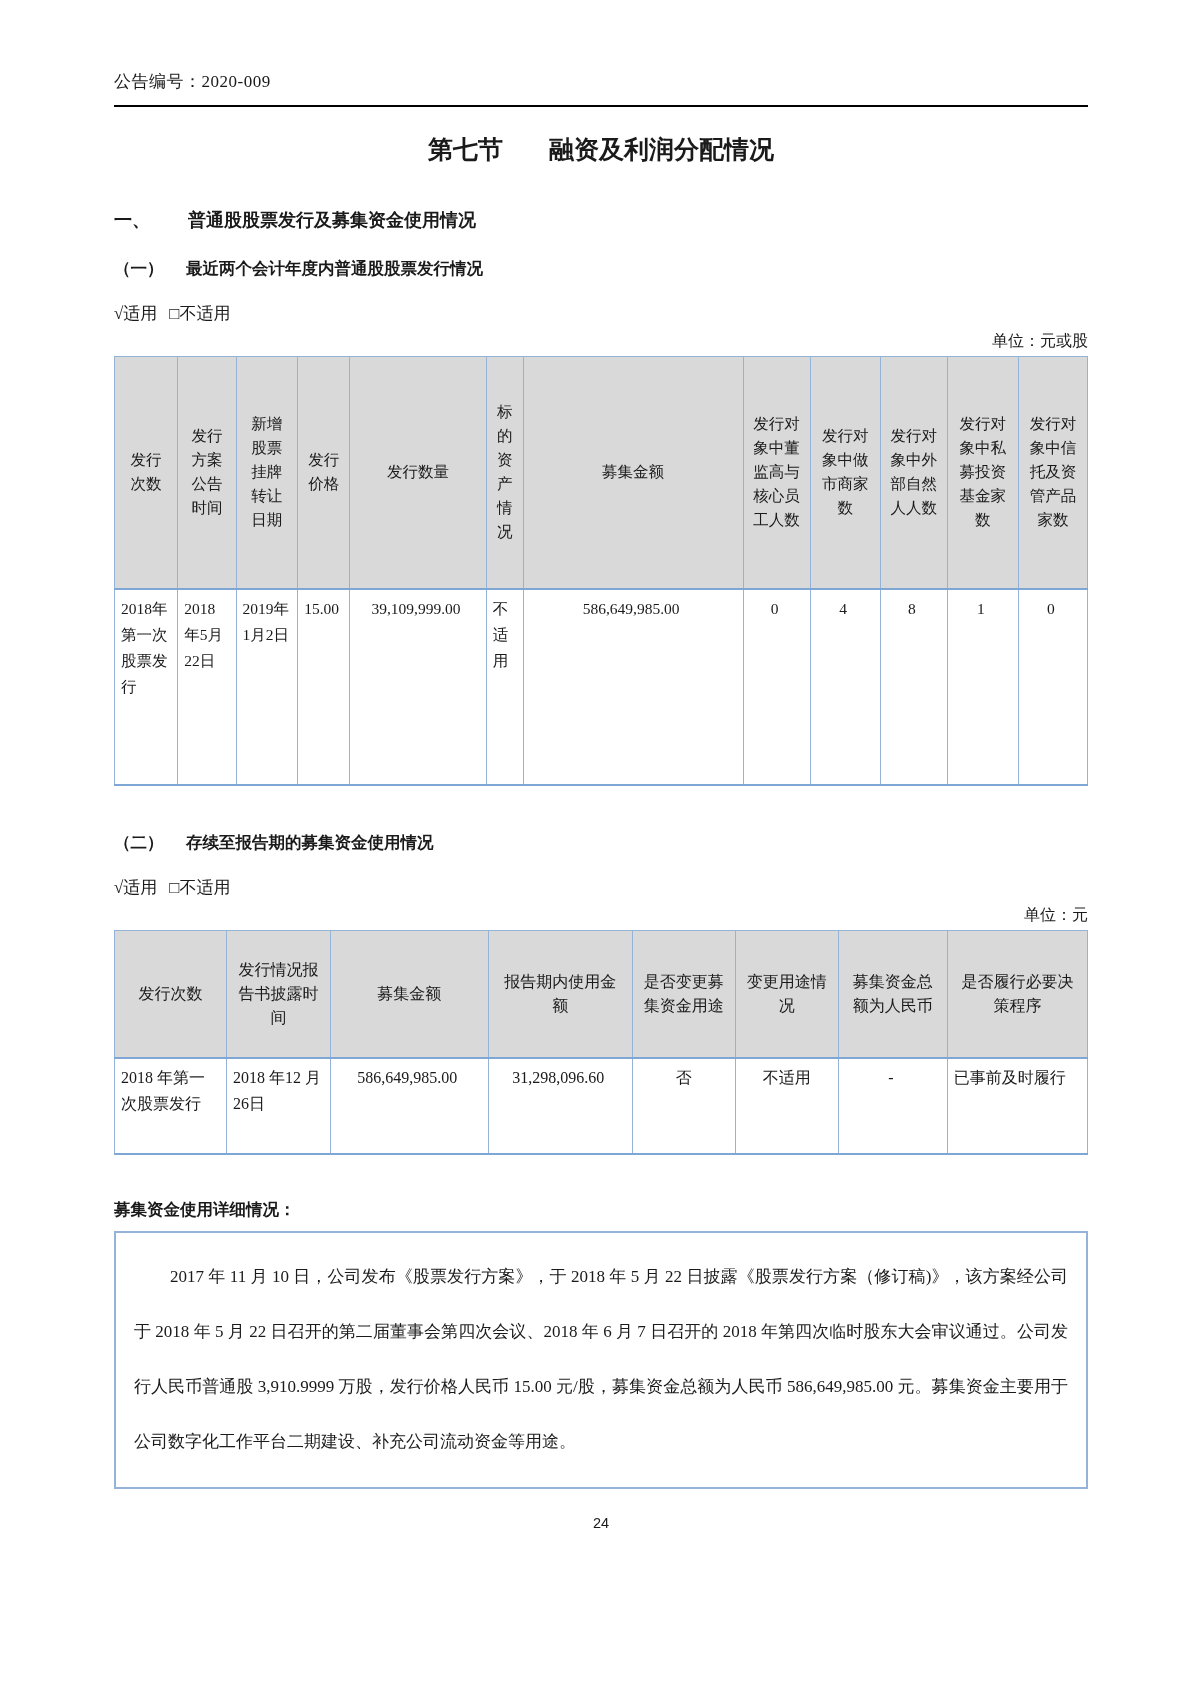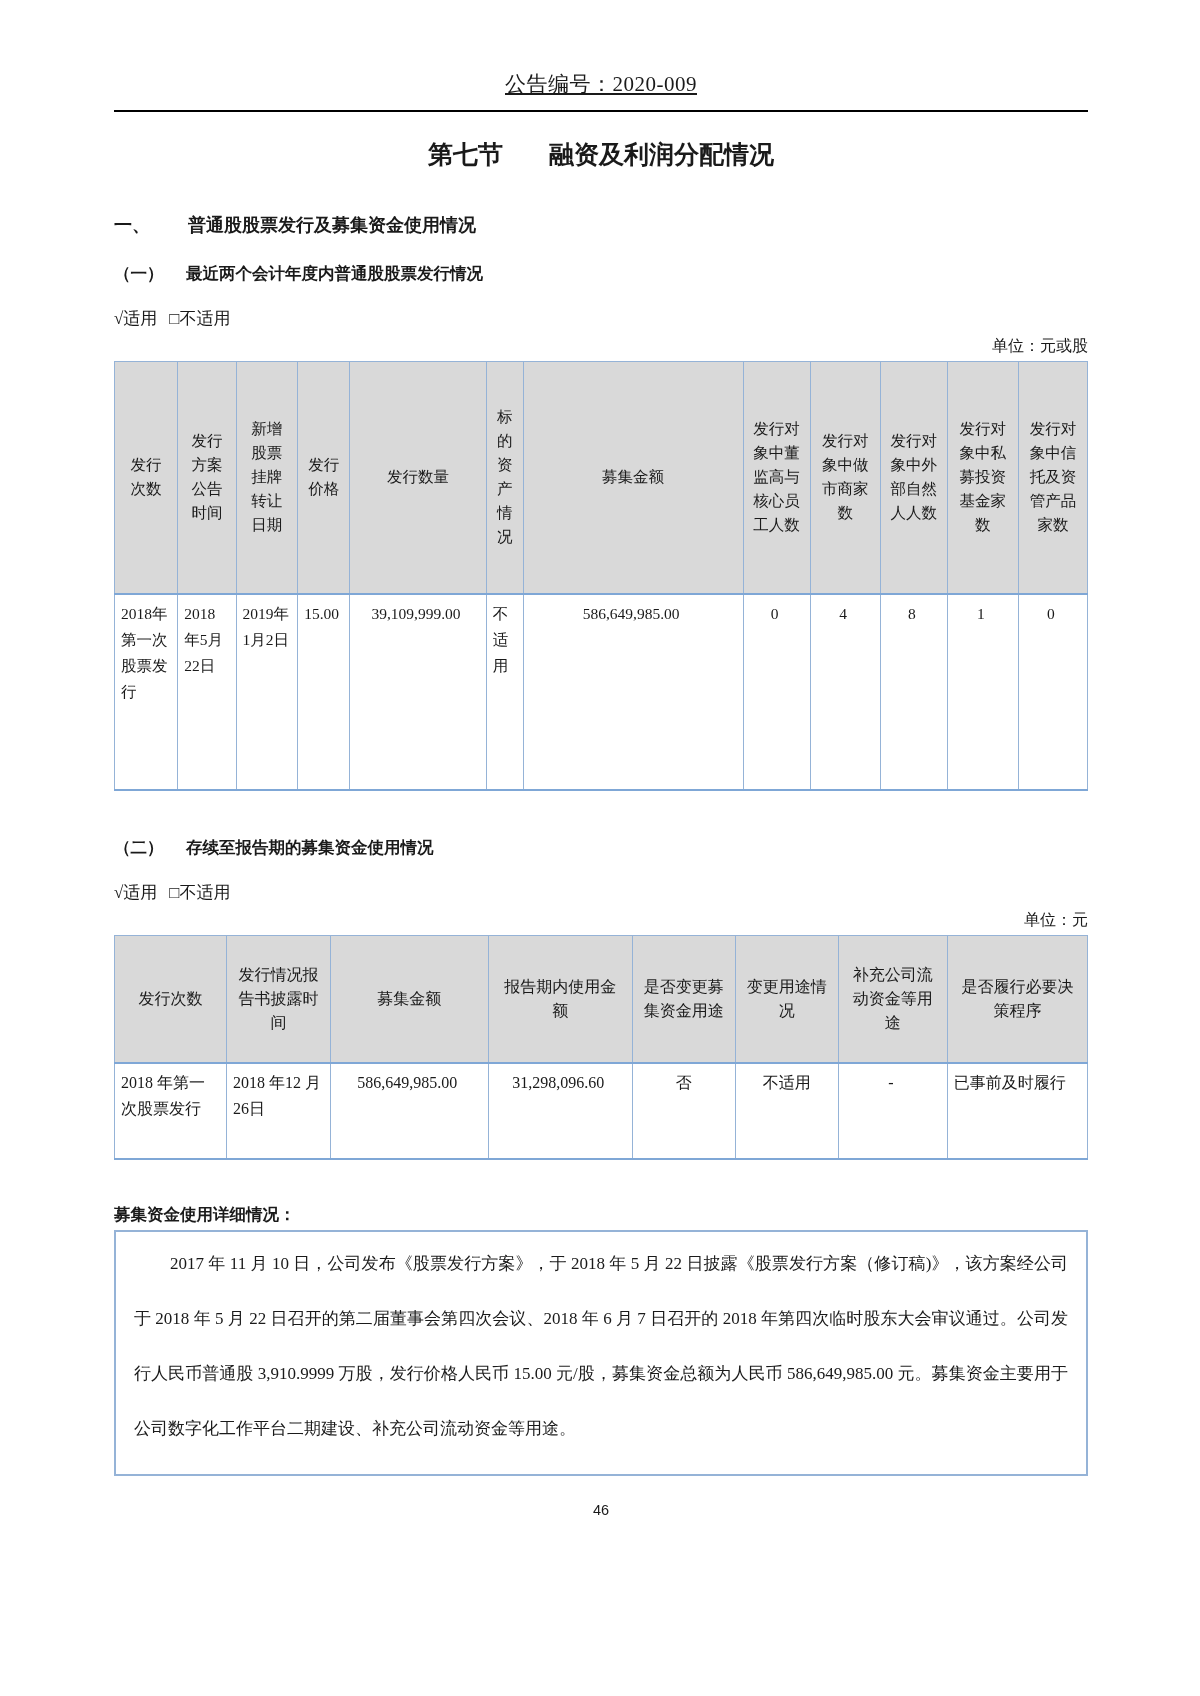--- a/index.html
+++ b/index.html
@@ -6,21 +6,21 @@
   html,body { background:#ffffff; }
   body {
     width:1200px; height:1696px;
     font-family:"Liberation Serif","DejaVu Serif",serif;
     color:#1a1a1a;
     position:relative;
   }
   .page { padding:70px 112px 0 114px; }
 
   
-  .doc-number { text-align:center; font-size:21px; letter-spacing:.5px;text-decoration:underline; }
+  .doc-number { text-align:left; font-size:17px; letter-spacing:.5px; }
   .header-rule { border-bottom:2.5px solid #000; margin-top:12px; }
 
   
   .doc-title { text-align:center; font-weight:700; font-size:25px; margin-top:26px; }
   .doc-title .gap { display:inline-block; width:46px; }
   .h1 { font-weight:700; font-size:18px; margin-top:42px; }
   .h1 .num { display:inline-block; width:74px; }
   .h2 { font-weight:700; font-size:16.5px; margin-top:26px; }
   .h2 .num { display:inline-block; width:72px; }
 
@@ -47,22 +47,22 @@
   td.txt { text-align:left; }
   .t1 thead th { height:232px; }
   .t1 tbody td { height:196px; }
   .t2 thead th { height:128px; font-size:16px; }
   .t2 tbody td { height:96px; font-size:16px; }
   table { border-bottom:2px solid #7fa7d6; border-top:1.5px solid #95b3d7; }
 
   
   .details-label { font-weight:700; font-size:16.5px; margin-top:44px; }
   .details-box {
-    border:2px solid #95b3d7; margin-top:4px;
-    padding:4px 18px 18px 18px;
+    border:2px solid #95b3d7; margin-top:10px;
+    padding:16px 18px 18px 18px;
   }
   .details-box p {
     font-size:17px; line-height:55px; text-align:justify;
     text-indent:36px; word-break:break-all;
   }
 
   .page-number { text-align:center; font-size:14.5px; margin-top:26px; font-family:"Liberation Sans","DejaVu Sans",sans-serif; }
 </style>
 </head>
 <body>
@@ -161,21 +161,21 @@
         <col style="width:14.4%">
     </colgroup>
     <thead>
       <tr>
         <th>发行次数</th>
         <th>发行情况报告书披露时间</th>
         <th>募集金额</th>
         <th>报告期内使用金额</th>
         <th>是否变更募集资金用途</th>
         <th>变更用途情况</th>
-        <th>补充公司流动资金等用途</th>
+        <th>募集资金总额为人民币</th>
         <th>是否履行必要决策程序</th>
       </tr>
     </thead>
     <tbody>
       <tr>
         <td class="txt">2018 年第一次股票发行</td>
         <td class="txt">2018 年12 月 26日</td>
         <td class="num">586,649,985.00</td>
         <td class="num">31,298,096.60</td>
         <td class="ctr">否</td>
@@ -185,15 +185,15 @@
       </tr>
     </tbody>
   </table>
 
   <div class="details-label">募集资金使用详细情况：</div>
 
   <div class="details-box">
     <p>2017 年 11 月 10 日，公司发布《股票发行方案》，于 2018 年 5 月 22 日披露《股票发行方案（修订稿)》，该方案经公司于 2018 年 5 月 22 日召开的第二届董事会第四次会议、2018 年 6 月 7 日召开的 2018 年第四次临时股东大会审议通过。公司发行人民币普通股 3,910.9999 万股，发行价格人民币 15.00 元/股，募集资金总额为人民币 586,649,985.00 元。募集资金主要用于公司数字化工作平台二期建设、补充公司流动资金等用途。</p>
   </div>
 
-  <div class="page-number">46</div>
+  <div class="page-number">24</div>
 
 </div>
 
 </body></html>

